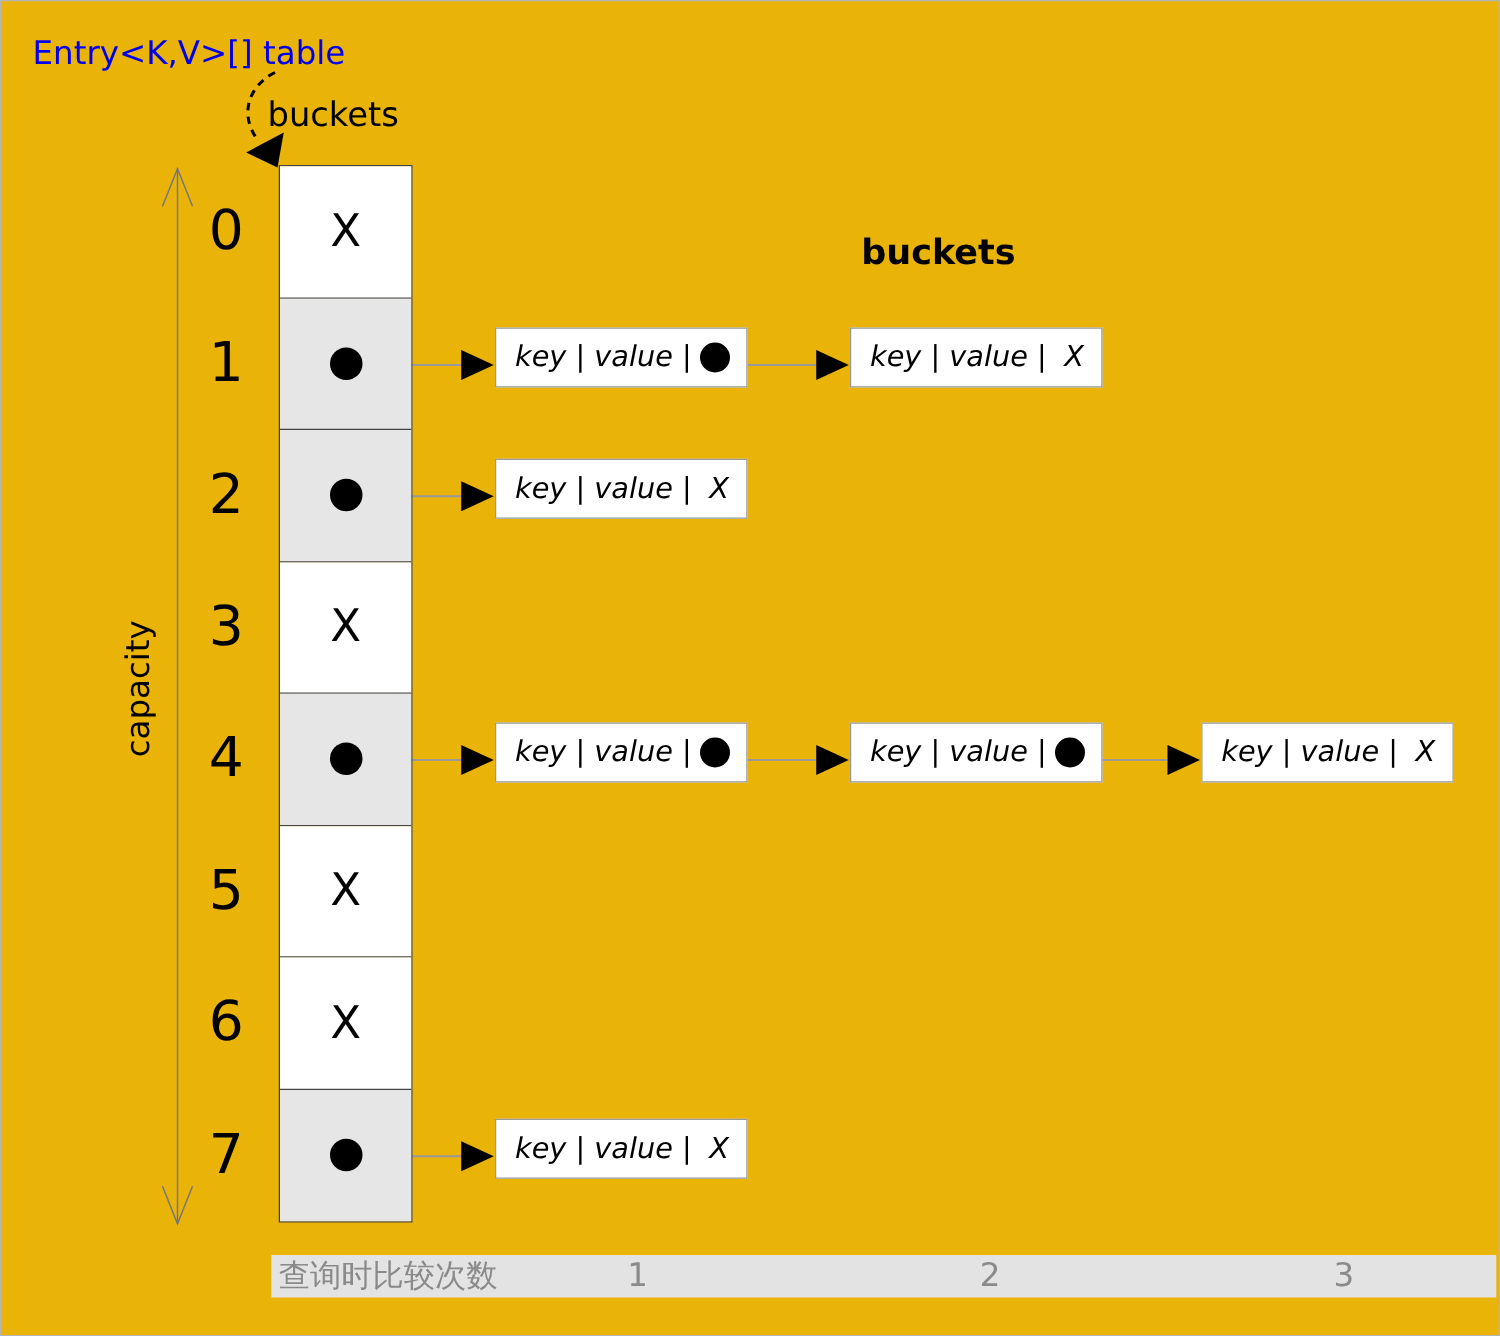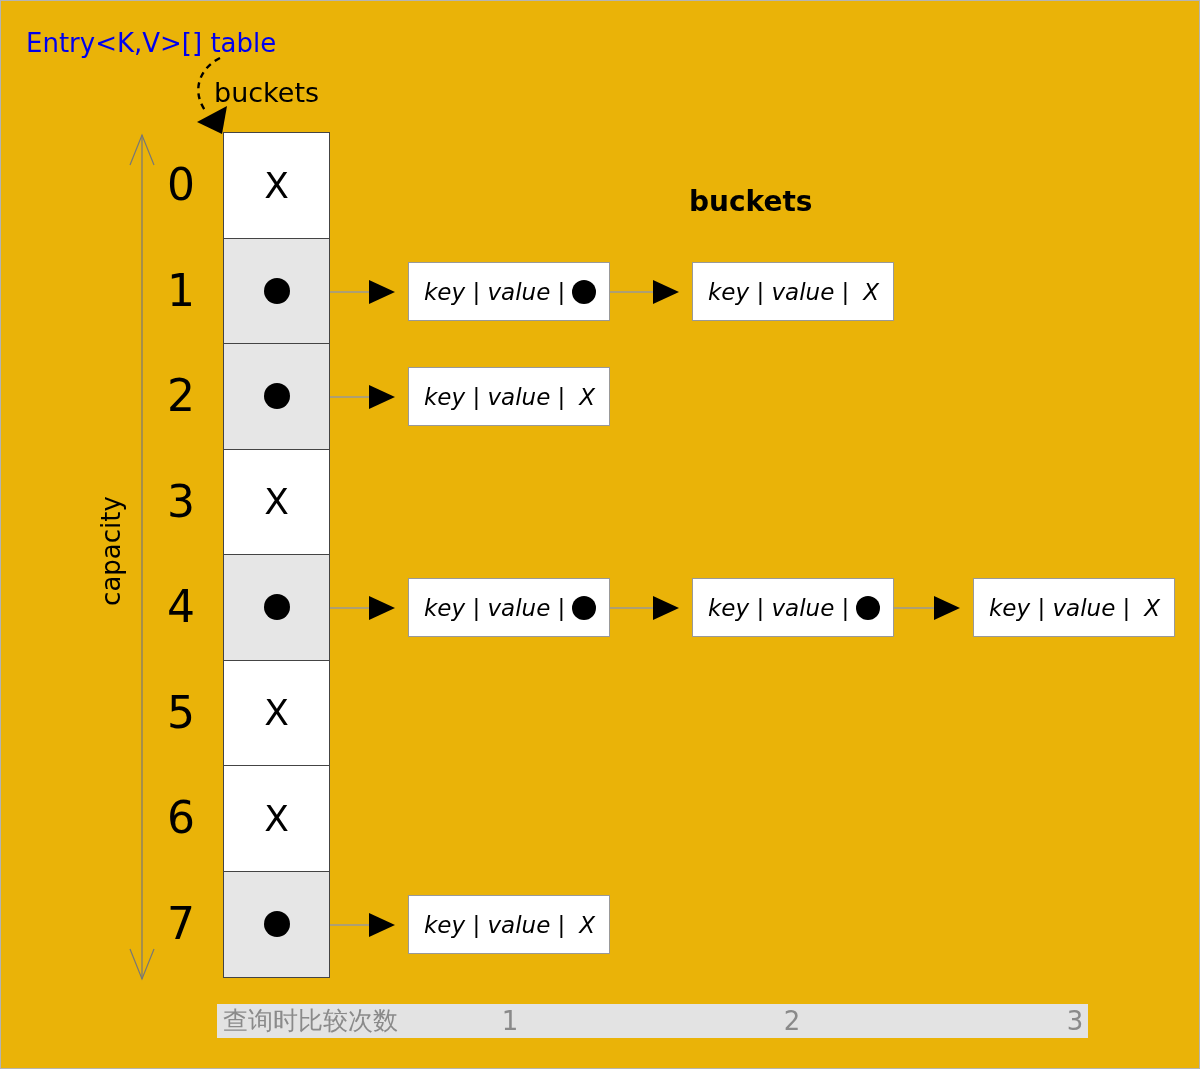--- a/index.html
+++ b/index.html
@@ -25,31 +25,31 @@
 
   .bucket-array{position:absolute;left:222px;top:131px;width:105px;border:1px solid #444;
     box-sizing:content-box;}
   .bucket-cell{height:104.5px;border-bottom:1px solid #444;background:#fff;
     display:flex;align-items:center;justify-content:center;position:relative;}
   .bucket-cell:last-child{border-bottom:none;height:105px;}
   .bucket-cell.occupied{background:#e6e6e6;}
   .bucket-x{font-size:36px;color:#000;}
   .bucket-dot{width:26px;height:26px;border-radius:50%;background:#000;}
 
-  .entry-box{position:absolute;width:202px;height:59px;background:#fff;border:1px solid #999;
+  .entry-box{position:absolute;width:202px;height:48px;background:#fff;border:1px solid #999;
     box-sizing:border-box;display:flex;align-items:center;font-style:italic;font-size:23px;
-    padding-left:15px;white-space:nowrap;margin-left:12px;}
+    padding-left:15px;white-space:nowrap;}
   .entry-next-x{margin-left:14px;font-style:italic;}
   .entry-dot{position:absolute;left:163px;top:50%;transform:translateY(-50%);
     width:24px;height:24px;border-radius:50%;background:#000;}
 
   .r1{top:261px;} .r2{top:366px;} .r4{top:577px;} .r7{top:894px;}
   .c1{left:395px;} .c2{left:679px;} .c3{left:960px;}
 
-  .footer-bar{position:absolute;left:216px;top:1003px;width:871px;height:34px;background:#e3e3e3;}
+  .footer-bar{position:absolute;left:216px;top:1003px;width:980px;height:34px;background:#e3e3e3;}
   .footer-label{position:absolute;left:6px;top:0;line-height:34px;font-size:25px;color:#8a8a8a;white-space:nowrap;}
   .footer-count{position:absolute;top:0;line-height:34px;font-size:26px;color:#8a8a8a;
     transform:translateX(-50%);}
   .fc1{left:293px;} .fc2{left:575px;} .fc3{left:858px;}
 </style>
 </head>
 <body>
 
 <div id="canvas">
 

